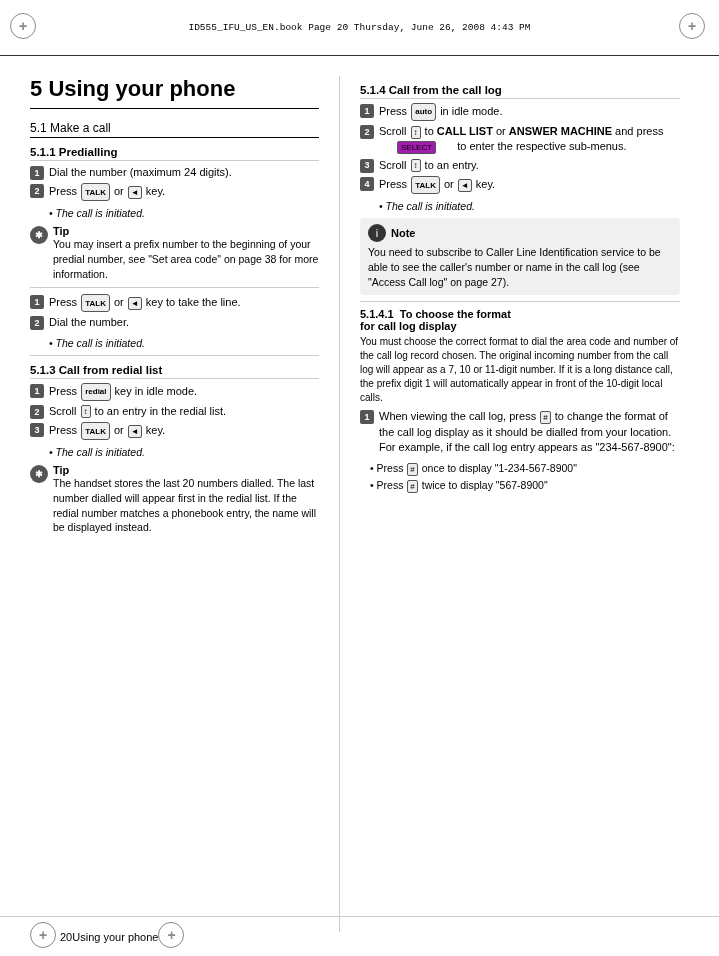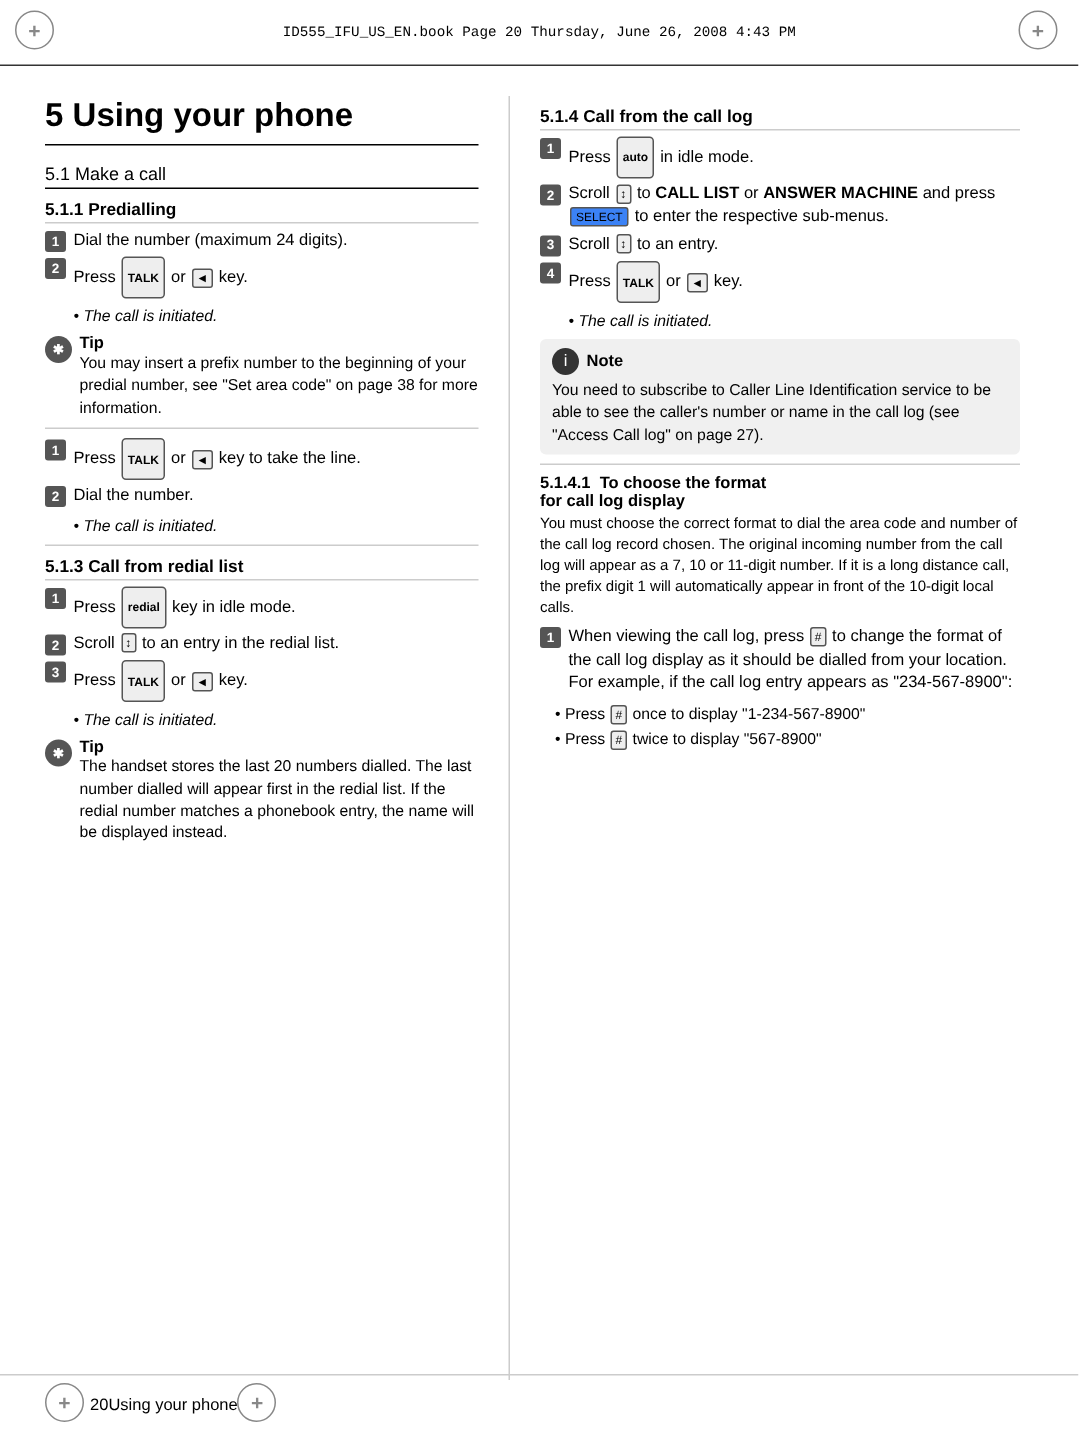--- a/index.html
+++ b/index.html
@@ -10,21 +10,21 @@
       font-family: Arial, Helvetica, sans-serif;
       font-size: 12px;
       color: #000000;
       overflow: hidden;
       position: relative;
     }
 
     
     .header-bar {
       width: 100%;
-      height: 44px;
+      height: 56px;
       border-bottom: 1px solid #333;
       display: flex;
       align-items: center;
       padding: 0 10px;
       font-size: 9px;
       color: #000;
       position: relative;
     }
     .header-text {
       flex: 1;
@@ -211,21 +211,21 @@
     
     .btn-img {
       display: inline-flex;
       align-items: center;
       justify-content: center;
       border: 1px solid #555;
       border-radius: 3px;
       padding: 0 3px;
       font-size: 8px;
       font-weight: bold;
-      height: 28px;
+      height: 18px;
       background: #eee;
       white-space: nowrap;
       margin: 0 1px;
       vertical-align: middle;
     }
     .btn-small {
       display: inline-flex;
       align-items: center;
       justify-content: center;
       border: 1px solid #555;
@@ -240,23 +240,23 @@
     }
     .btn-select {
       display: inline-flex;
       align-items: center;
       justify-content: center;
       border: 1px solid #555;
       border-radius: 2px;
       padding: 0 3px;
       font-size: 8px;
       height: 13px;
-      background: #3b82f6;
+      background: #a21caf;
       vertical-align: middle;
-      margin: 0 1px;
+      margin: 0 18px;
     }
 
     
     .footer-bar {
       position: absolute;
       bottom: 0;
       left: 0;
       right: 0;
       height: 40px;
       border-top: 1px solid #ccc;

